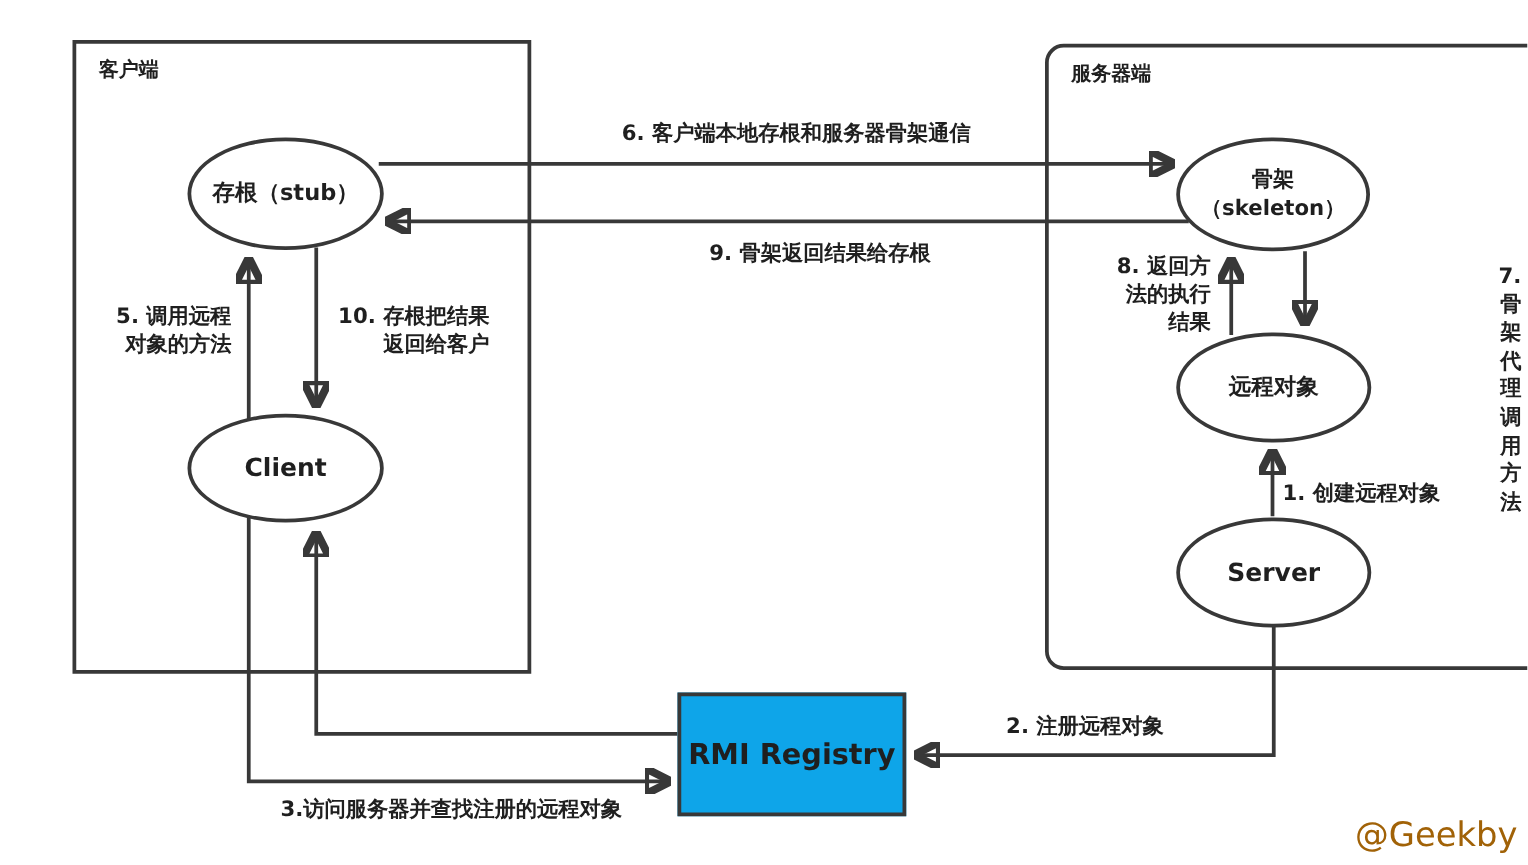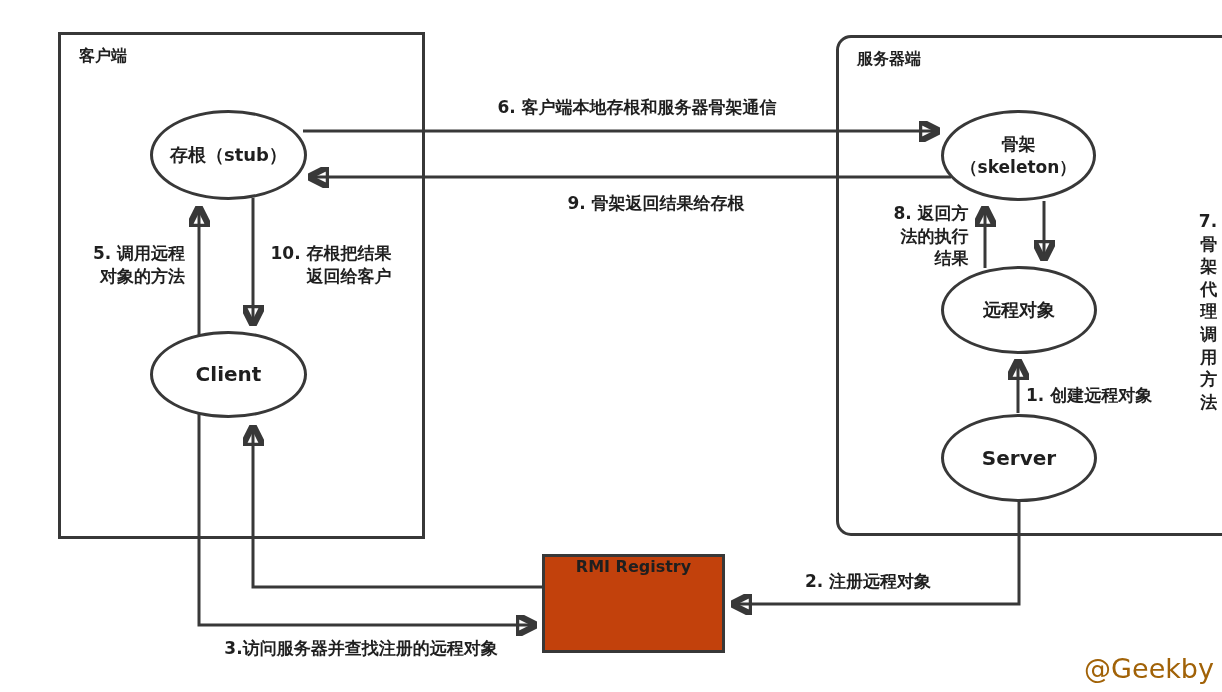--- a/index.html
+++ b/index.html
@@ -36,24 +36,24 @@
     box-sizing:border-box;
     display:flex;align-items:center;justify-content:center;
     text-align:center;
     font-weight:bold;
     white-space:pre-line;
     line-height:1.35;
   }
   .reg-box{
     position:absolute;
     border:3px solid var(--line);
-    background:#c2410c;
+    background:#0ea5e9;
     box-sizing:border-box;
-    display:flex;align-items:flex-start;justify-content:center;
-    font-weight:bold;font-size:16px;
+    display:flex;align-items:center;justify-content:center;
+    font-weight:bold;font-size:23px;
   }
   .step-label{
     position:absolute;
     font-weight:bold;
     font-size:17px;
     line-height:1.33;
     white-space:pre-line;
   }
   .center{text-align:right;transform:translateX(-50%);}
   .watermark{

